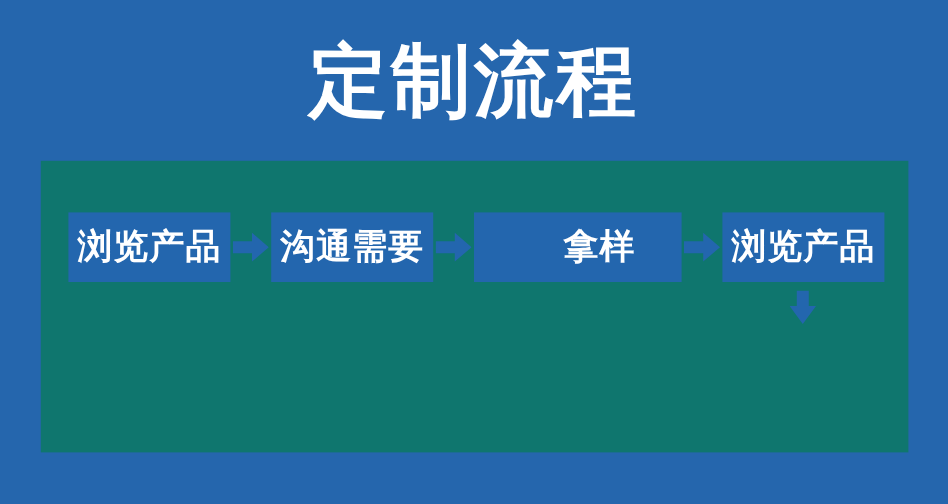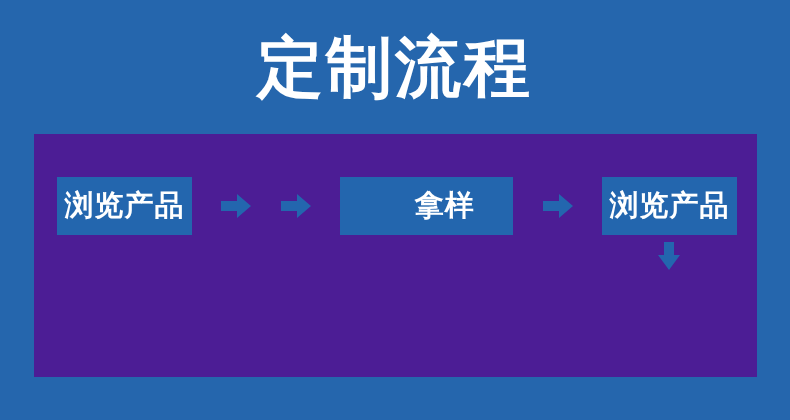--- a/index.html
+++ b/index.html
@@ -26,21 +26,21 @@
     font-weight: 800;
     letter-spacing: 3px;
     line-height: 1;
   }
   .panel {
     position: absolute;
     left: 34px;
     top: 134px;
     width: 723px;
     height: 243px;
-    background: #4c1d95;
+    background: #0f766e;
   }
   .row {
     position: absolute;
     left: 23px;
     right: 20px;
     height: 58px;
     display: flex;
     align-items: center;
     justify-content: space-between;
   }
@@ -79,20 +79,21 @@
     <h1 class="title">定制流程</h1>
   </div>
 
   <div class="panel">
 
     <div class="row row-top">
       <div class="box">浏览产品</div>
       <svg class="h-arrow" viewBox="0 0 30 26" aria-hidden="true">
         <path d="M0 8 H16 V1 L30 13 L16 25 V18 H0 Z"></path>
       </svg>
+      <div class="box">沟通需要</div>
       <svg class="h-arrow" viewBox="0 0 30 26" aria-hidden="true">
         <path d="M0 8 H16 V1 L30 13 L16 25 V18 H0 Z"></path>
       </svg>
       <div class="box box-wide">拿样</div>
       <svg class="h-arrow" viewBox="0 0 30 26" aria-hidden="true">
         <path d="M0 8 H16 V1 L30 13 L16 25 V18 H0 Z"></path>
       </svg>
       <div class="box">浏览产品</div>
     </div>
 

